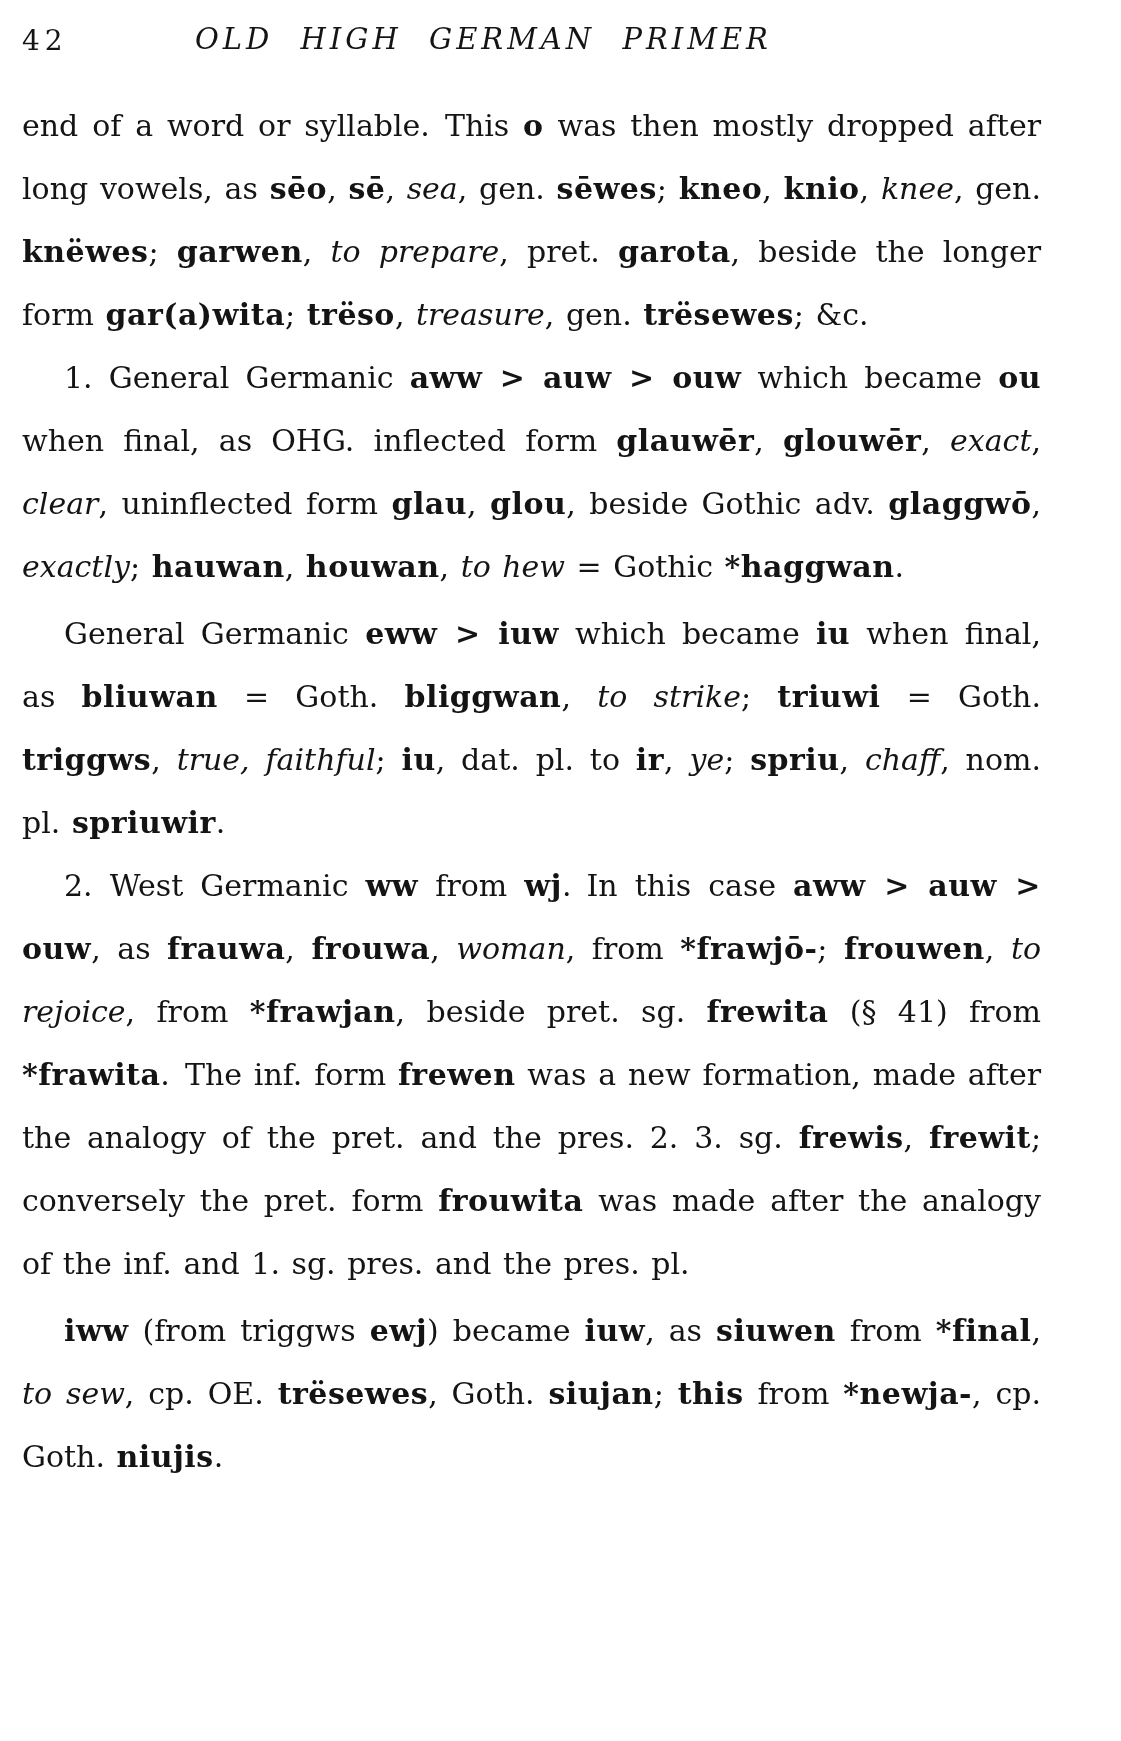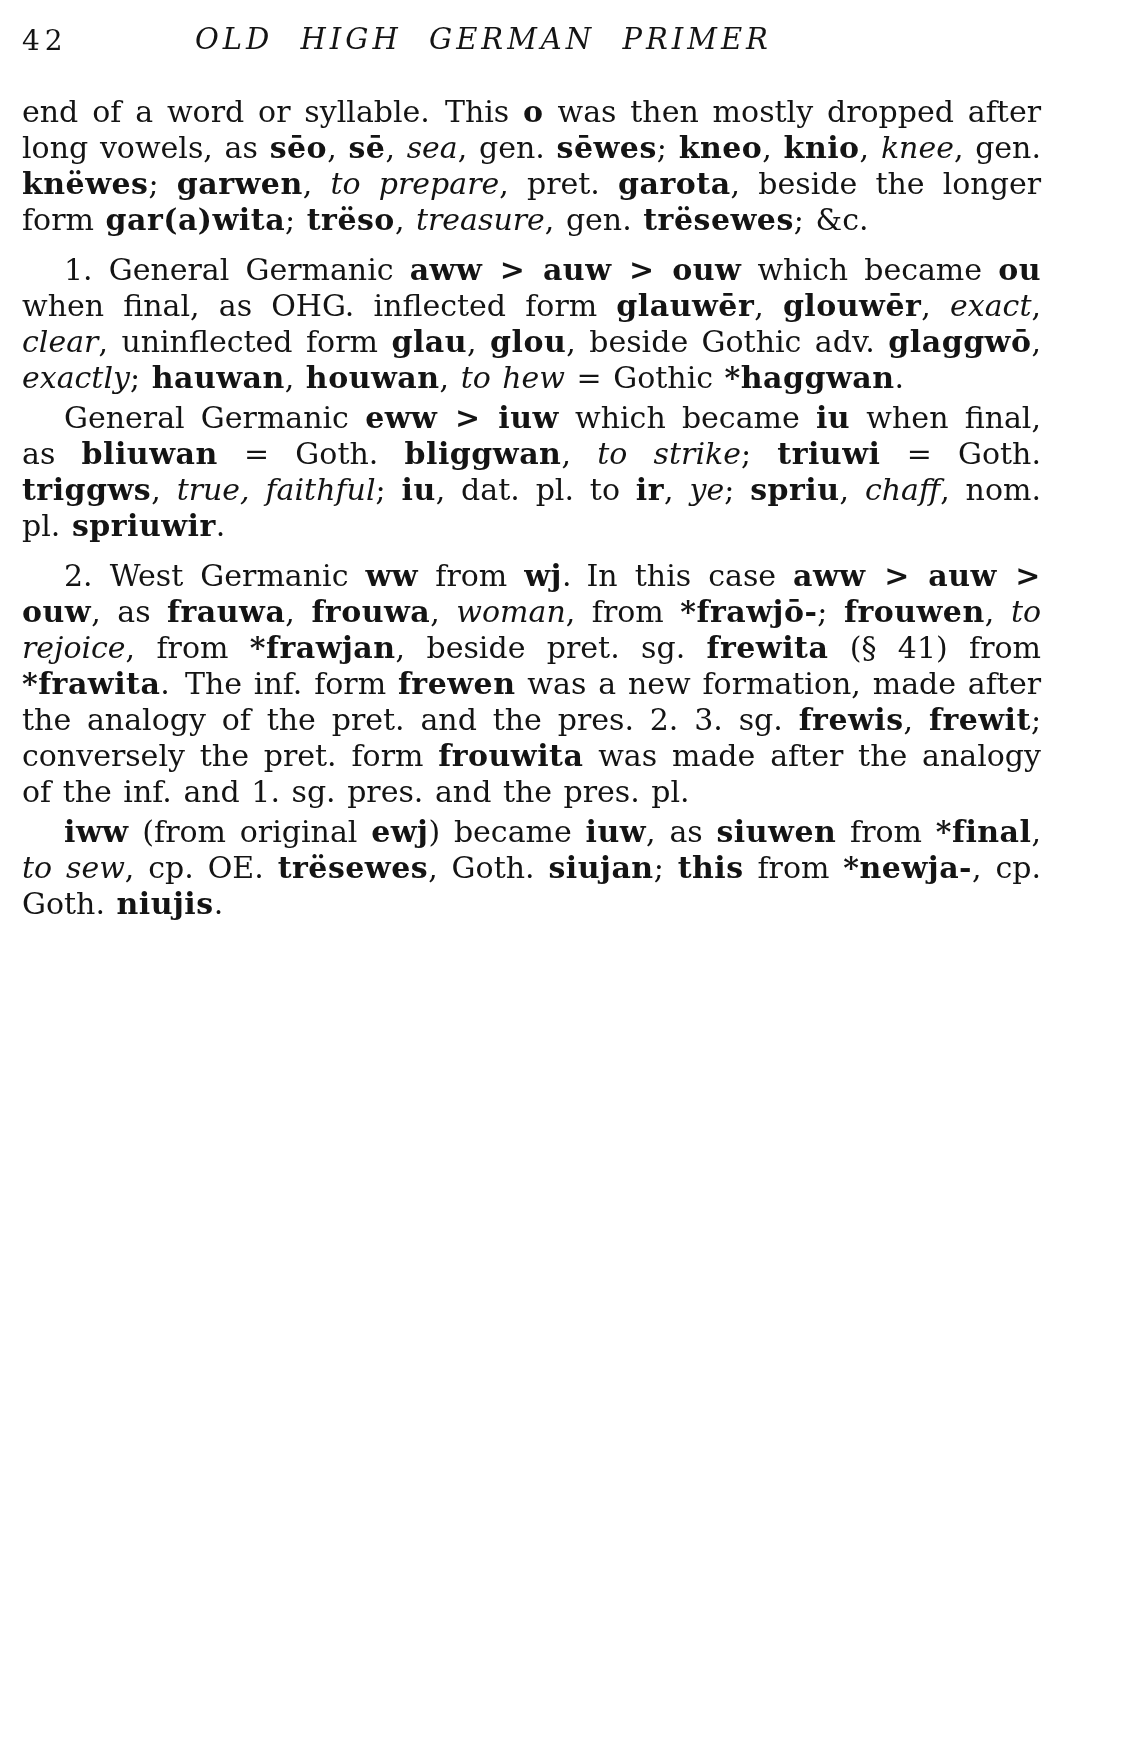--- a/index.html
+++ b/index.html
@@ -36,32 +36,32 @@
     font-style: italic;
     font-size: 29px;
     letter-spacing: 4px;
     word-spacing: 14px;
     white-space: nowrap;
     color: #141414;
   }
   .page-body {
     margin-top: 32px;
     font-size: 30px;
-    line-height: 36px;
+    line-height: 63px;
     text-align: justify;
     word-spacing: 2px;
   }
   .page-body p {
     margin: 4px 0 0 0;
   }
   .page-body p.indent {
     text-indent: 42px;
   }
   .page-body p.space-before {
-    margin-top: 14px;
+    margin-top: 0;
   }
   .page-body b {
     font-weight: 700;
     letter-spacing: 0.5px;
   }
   .page-body i {
     font-style: italic;
   }
 </style>
 </head>
@@ -70,15 +70,15 @@
 <div class="page">
   <div class="running-head">
     <span class="page-number">42</span>
     <span class="running-title">OLD HIGH GERMAN PRIMER</span>
   </div>
   <div class="page-body">
       <p><span>end of a word or syllable. This </span><b>o</b><span> was then mostly dropped after long vowels, as </span><b>sēo</b><span>, </span><b>sē</b><span>, </span><i>sea</i><span>, gen. </span><b>sēwes</b><span>; </span><b>kneo</b><span>, </span><b>knio</b><span>, </span><i>knee</i><span>, gen. </span><b>knëwes</b><span>; </span><b>garwen</b><span>, </span><i>to prepare</i><span>, pret. </span><b>garota</b><span>, beside the longer form </span><b>gar(a)wita</b><span>; </span><b>trëso</b><span>, </span><i>treasure</i><span>, gen. </span><b>trësewes</b><span>; &amp;c.</span></p>
       <p class="indent space-before"><span>1. General Germanic </span><b>aww &gt; auw &gt; ouw</b><span> which became </span><b>ou</b><span> when final, as OHG. inflected form </span><b>glauwēr</b><span>, </span><b>glouwēr</b><span>, </span><i>exact</i><span>, </span><i>clear</i><span>, uninflected form </span><b>glau</b><span>, </span><b>glou</b><span>, beside Gothic adv. </span><b>glaggwō</b><span>, </span><i>exactly</i><span>; </span><b>hauwan</b><span>, </span><b>houwan</b><span>, </span><i>to hew</i><span> = Gothic </span><b>*haggwan</b><span>.</span></p>
       <p class="indent"><span>General Germanic </span><b>eww &gt; iuw</b><span> which became </span><b>iu</b><span> when final, as </span><b>bliuwan</b><span> = Goth. </span><b>bliggwan</b><span>, </span><i>to strike</i><span>; </span><b>triuwi</b><span> = Goth. </span><b>triggws</b><span>, </span><i>true, faithful</i><span>; </span><b>iu</b><span>, dat. pl. to </span><b>ir</b><span>, </span><i>ye</i><span>; </span><b>spriu</b><span>, </span><i>chaff</i><span>, nom. pl. </span><b>spriuwir</b><span>.</span></p>
       <p class="indent space-before"><span>2. West Germanic </span><b>ww</b><span> from </span><b>wj</b><span>. In this case </span><b>aww &gt; auw &gt; ouw</b><span>, as </span><b>frauwa</b><span>, </span><b>frouwa</b><span>, </span><i>woman</i><span>, from </span><b>*frawjō-</b><span>; </span><b>frouwen</b><span>, </span><i>to rejoice</i><span>, from </span><b>*frawjan</b><span>, beside pret. sg. </span><b>frewita</b><span> (§ 41) from </span><b>*frawita</b><span>. The inf. form </span><b>frewen</b><span> was a new formation, made after the analogy of the pret. and the pres. 2. 3. sg. </span><b>frewis</b><span>, </span><b>frewit</b><span>; conversely the pret. form </span><b>frouwita</b><span> was made after the analogy of the inf. and 1. sg. pres. and the pres. pl.</span></p>
-      <p class="indent"><b>iww</b><span> (from original </span><b>ewj</b><span>) became </span><b>iuw</b><span>, as </span><b>siuwen</b><span> from </span><b>*final</b><span>, </span><i>to sew</i><span>, cp. OE. </span><b>trësewes</b><span>, Goth. </span><b>siujan</b><span>; </span><b>this</b><span> from </span><b>*newja-</b><span>, cp. Goth. </span><b>niujis</b><span>.</span></p>
+      <p class="indent"><b>iww</b><span> (from triggws </span><b>ewj</b><span>) became </span><b>iuw</b><span>, as </span><b>siuwen</b><span> from </span><b>*final</b><span>, </span><i>to sew</i><span>, cp. OE. </span><b>trësewes</b><span>, Goth. </span><b>siujan</b><span>; </span><b>this</b><span> from </span><b>*newja-</b><span>, cp. Goth. </span><b>niujis</b><span>.</span></p>
     </div>
 </div>
 
 </body></html>

